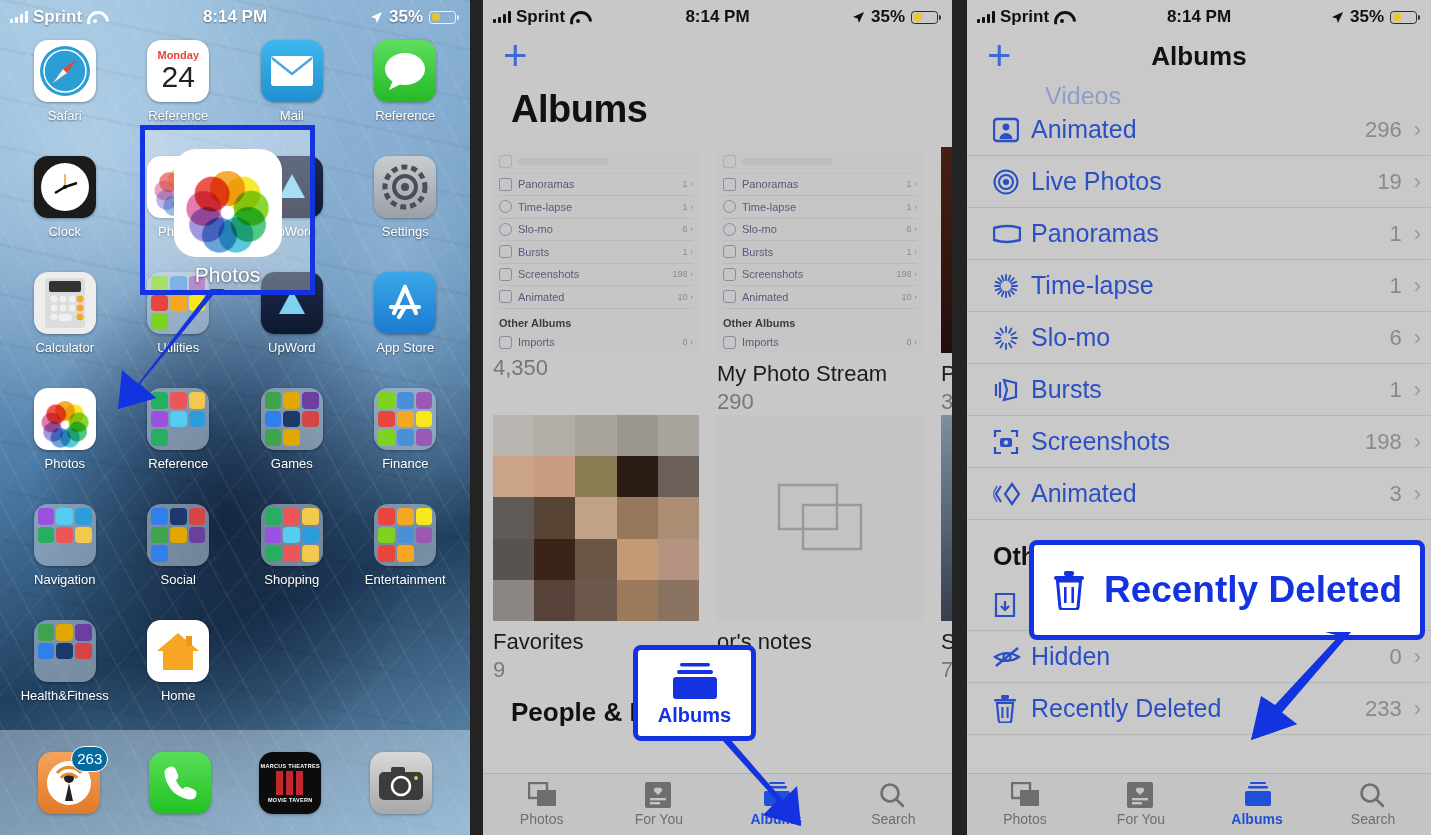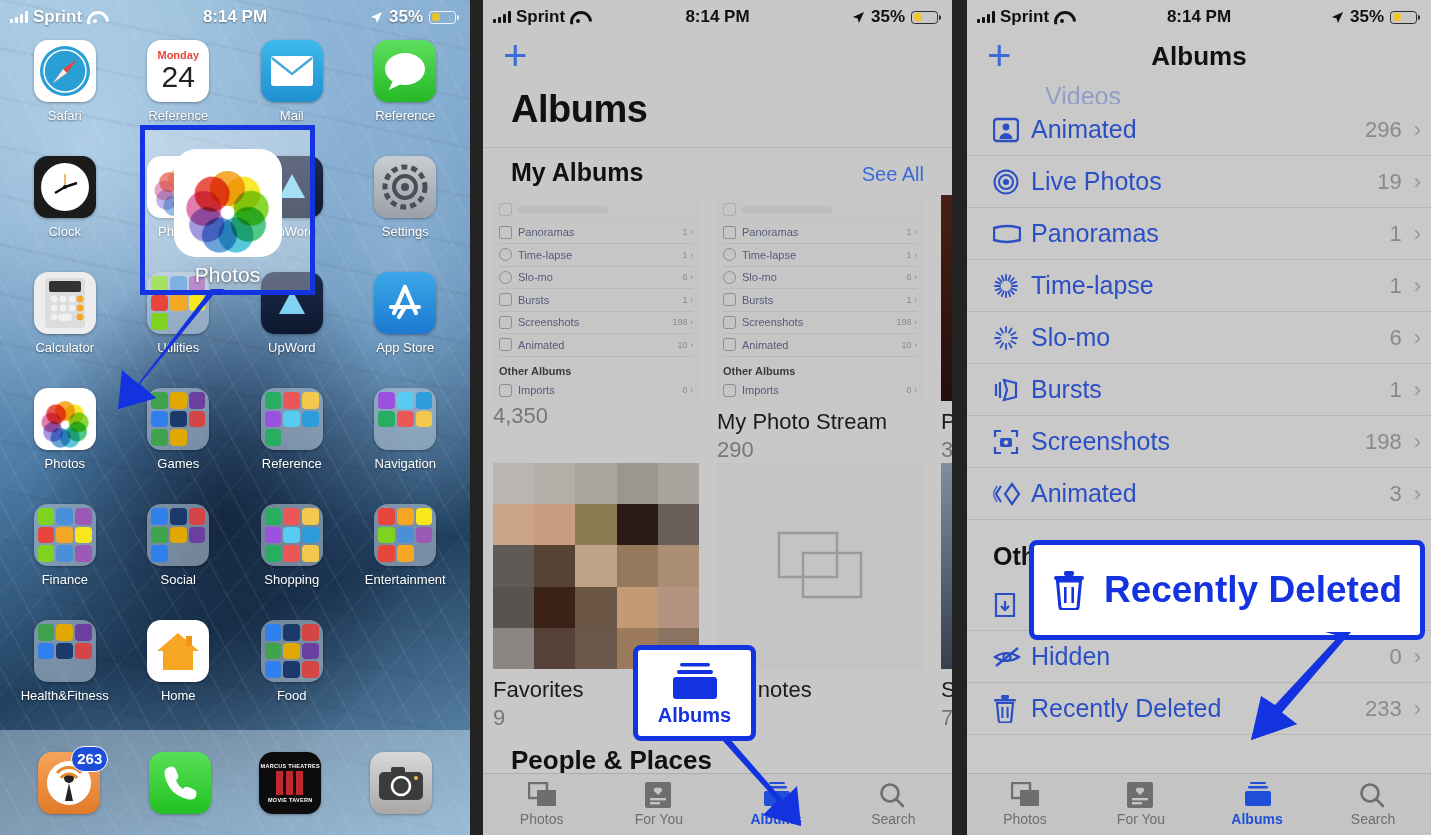--- a/index.html
+++ b/index.html
@@ -73,21 +73,21 @@
   .folder { background: rgba(190,205,220,.55); backdrop-filter: blur(2px); display:grid;
     grid-template-columns: repeat(3,1fr); grid-template-rows: repeat(3,1fr); gap:2px; padding:4px; }
   .folder span { border-radius:4px; display:block; }
   .dock {
     position:absolute; left:0; right:0; bottom:0; height:105px;
     background:rgba(215,230,242,.42); display:flex; align-items:center; justify-content:space-around;
     padding: 0 14px;
   }
   .dock .ico { width:62px;height:62px;border-radius:14px; position:relative; box-shadow:0 1px 3px rgba(0,0,0,.3);}
   .badge { position:absolute; top:-6px; right:-8px; min-width:30px; height:26px; border-radius:13px;
-    background:#1d4ed8; color:#fff; font-size:15px; font-weight:700; display:flex; align-items:center;
+    background:#0369a1; color:#fff; font-size:15px; font-weight:400; display:flex; align-items:center;
     justify-content:center; padding:0 5px; border:1.5px solid #fff; }
 
   
   .flower { background:#fff; display:flex; align-items:center; justify-content:center; }
   .flower .pet-wrap { position:relative; width:74%; height:74%; }
   .flower .pet { position:absolute; left:50%; top:50%; width:44%; height:44%; border-radius:50%;
     transform-origin: 50% 118%; mix-blend-mode:multiply; opacity:.92; margin-left:-22%; margin-top:-40%; }
 
   
   .navbar-plus { height:52px; position:relative; }
@@ -323,76 +323,76 @@
               <div class="pet" style="background: rgb(91, 155, 213); transform: rotate(200deg);"></div>
               <div class="pet" style="background: rgb(155, 142, 222); transform: rotate(240deg);"></div>
               <div class="pet" style="background: rgb(224, 111, 168); transform: rotate(280deg);"></div>
               <div class="pet" style="background: rgb(232, 69, 60); transform: rotate(320deg);"></div>
             </div>
           </div>
           <div class="lbl">Photos</div>
         </div>
         <div class="app">
           <div class="ico folder">
+            <span style="background: rgb(39, 174, 96);"></span>
+            <span style="background: rgb(235, 87, 87);"></span>
+            <span style="background: rgb(242, 201, 76);"></span>
+            <span style="background: rgb(155, 81, 224);"></span>
+            <span style="background: rgb(86, 204, 242);"></span>
+            <span style="background: rgb(45, 156, 219);"></span>
+            <span style="background: rgb(39, 174, 96);"></span>
+            <span style="background: transparent;"></span>
+            <span style="background: transparent;"></span>
+          </div>
+          <div class="lbl">Reference</div>
+        </div>
+        <div class="app">
+          <div class="ico folder">
             <span style="background: rgb(63, 163, 77);"></span>
             <span style="background: rgb(224, 168, 0);"></span>
             <span style="background: rgb(106, 63, 160);"></span>
             <span style="background: rgb(47, 128, 237);"></span>
             <span style="background: rgb(27, 58, 107);"></span>
             <span style="background: rgb(214, 69, 69);"></span>
             <span style="background: rgb(63, 163, 77);"></span>
             <span style="background: rgb(224, 168, 0);"></span>
             <span style="background: transparent;"></span>
           </div>
           <div class="lbl">Games</div>
-        </div>
-        <div class="app">
-          <div class="ico folder">
-            <span style="background: rgb(39, 174, 96);"></span>
-            <span style="background: rgb(235, 87, 87);"></span>
-            <span style="background: rgb(242, 201, 76);"></span>
-            <span style="background: rgb(155, 81, 224);"></span>
-            <span style="background: rgb(86, 204, 242);"></span>
-            <span style="background: rgb(45, 156, 219);"></span>
-            <span style="background: rgb(39, 174, 96);"></span>
-            <span style="background: transparent;"></span>
-            <span style="background: transparent;"></span>
-          </div>
-          <div class="lbl">Reference</div>
-        </div>
-        <div class="app">
-          <div class="ico folder">
-            <span style="background: rgb(155, 81, 224);"></span>
-            <span style="background: rgb(86, 204, 242);"></span>
-            <span style="background: rgb(45, 156, 219);"></span>
-            <span style="background: rgb(39, 174, 96);"></span>
-            <span style="background: rgb(235, 87, 87);"></span>
-            <span style="background: rgb(242, 201, 76);"></span>
-            <span style="background: transparent;"></span>
-            <span style="background: transparent;"></span>
-            <span style="background: transparent;"></span>
-          </div>
-          <div class="lbl">Navigation</div>
         </div>
         <div class="app">
           <div class="ico folder">
             <span style="background: rgb(126, 211, 33);"></span>
             <span style="background: rgb(74, 144, 217);"></span>
             <span style="background: rgb(155, 89, 182);"></span>
             <span style="background: rgb(232, 69, 60);"></span>
             <span style="background: rgb(245, 166, 35);"></span>
             <span style="background: rgb(248, 231, 28);"></span>
             <span style="background: rgb(126, 211, 33);"></span>
             <span style="background: rgb(74, 144, 217);"></span>
             <span style="background: rgb(155, 89, 182);"></span>
           </div>
           <div class="lbl">Finance</div>
         </div>
         <div class="app">
           <div class="ico folder">
+            <span style="background: rgb(155, 81, 224);"></span>
+            <span style="background: rgb(86, 204, 242);"></span>
+            <span style="background: rgb(45, 156, 219);"></span>
+            <span style="background: rgb(39, 174, 96);"></span>
+            <span style="background: rgb(235, 87, 87);"></span>
+            <span style="background: rgb(242, 201, 76);"></span>
+            <span style="background: transparent;"></span>
+            <span style="background: transparent;"></span>
+            <span style="background: transparent;"></span>
+          </div>
+          <div class="lbl">Navigation</div>
+        </div>
+        <div class="app">
+          <div class="ico folder">
             <span style="background: rgb(47, 128, 237);"></span>
             <span style="background: rgb(27, 58, 107);"></span>
             <span style="background: rgb(214, 69, 69);"></span>
             <span style="background: rgb(63, 163, 77);"></span>
             <span style="background: rgb(224, 168, 0);"></span>
             <span style="background: rgb(106, 63, 160);"></span>
             <span style="background: rgb(47, 128, 237);"></span>
             <span style="background: transparent;"></span>
             <span style="background: transparent;"></span>
           </div>
@@ -441,34 +441,20 @@
           <div class="lbl">Health&amp;Fitness</div>
         </div>
         <div class="app">
           <div class="ico" style="background: rgb(255, 255, 255); display: flex; align-items: center; justify-content: center;">
             <svg width="46" height="42" viewBox="0 0 46 42">
               <path d="M23 3 L44 21 H38 V40 H8 V21 H2 Z" fill="#f6a623"></path>
               <rect x="31" y="6" width="6" height="10" fill="#f0951a"></rect>
             </svg>
           </div>
           <div class="lbl">Home</div>
-        </div>
-        <div class="app">
-          <div class="ico folder">
-            <span style="background: rgb(47, 128, 237);"></span>
-            <span style="background: rgb(27, 58, 107);"></span>
-            <span style="background: rgb(214, 69, 69);"></span>
-            <span style="background: rgb(63, 163, 77);"></span>
-            <span style="background: rgb(224, 168, 0);"></span>
-            <span style="background: rgb(106, 63, 160);"></span>
-            <span style="background: rgb(47, 128, 237);"></span>
-            <span style="background: rgb(27, 58, 107);"></span>
-            <span style="background: rgb(214, 69, 69);"></span>
-          </div>
-          <div class="lbl">Food</div>
         </div>
       </div>
 
     <div class="dock" id="home-dock">
         <div style="position: relative;">
           <div class="ico" style="background: linear-gradient(rgb(245, 163, 92), rgb(224, 122, 40)); display: flex; align-items: center; justify-content: center;">
             <svg width="48" height="48" viewBox="0 0 48 48">
               <circle cx="24" cy="24" r="22" fill="#fff"></circle>
               <circle cx="24" cy="19" r="5" fill="#222"></circle>
               <path d="M20 42 L24 24 L28 42 Z" fill="#222"></path>
@@ -558,24 +544,20 @@
           </span>
       </div>
     </div>
 
     <div class="navbar-plus">
       <div class="plus">+</div>
     </div>
 
     <div class="bigtitle">Albums</div>
 
-    <div class="sec-head">
-      <span class="t">My Albums</span>
-      <span class="a">See All</span>
-    </div>
 
     <div class="alb-grid" id="albums-grid">
         <div class="alb">
           <div class="thumb">
             <div class="minilist">
               <div class="mrow faded">
                 <span class="mi"></span>
                 <span class="mn" style="background:#b3b3b3;height:7px;border-radius:2px;max-width:90px"></span>
               </div>
               <div class="mrow">

